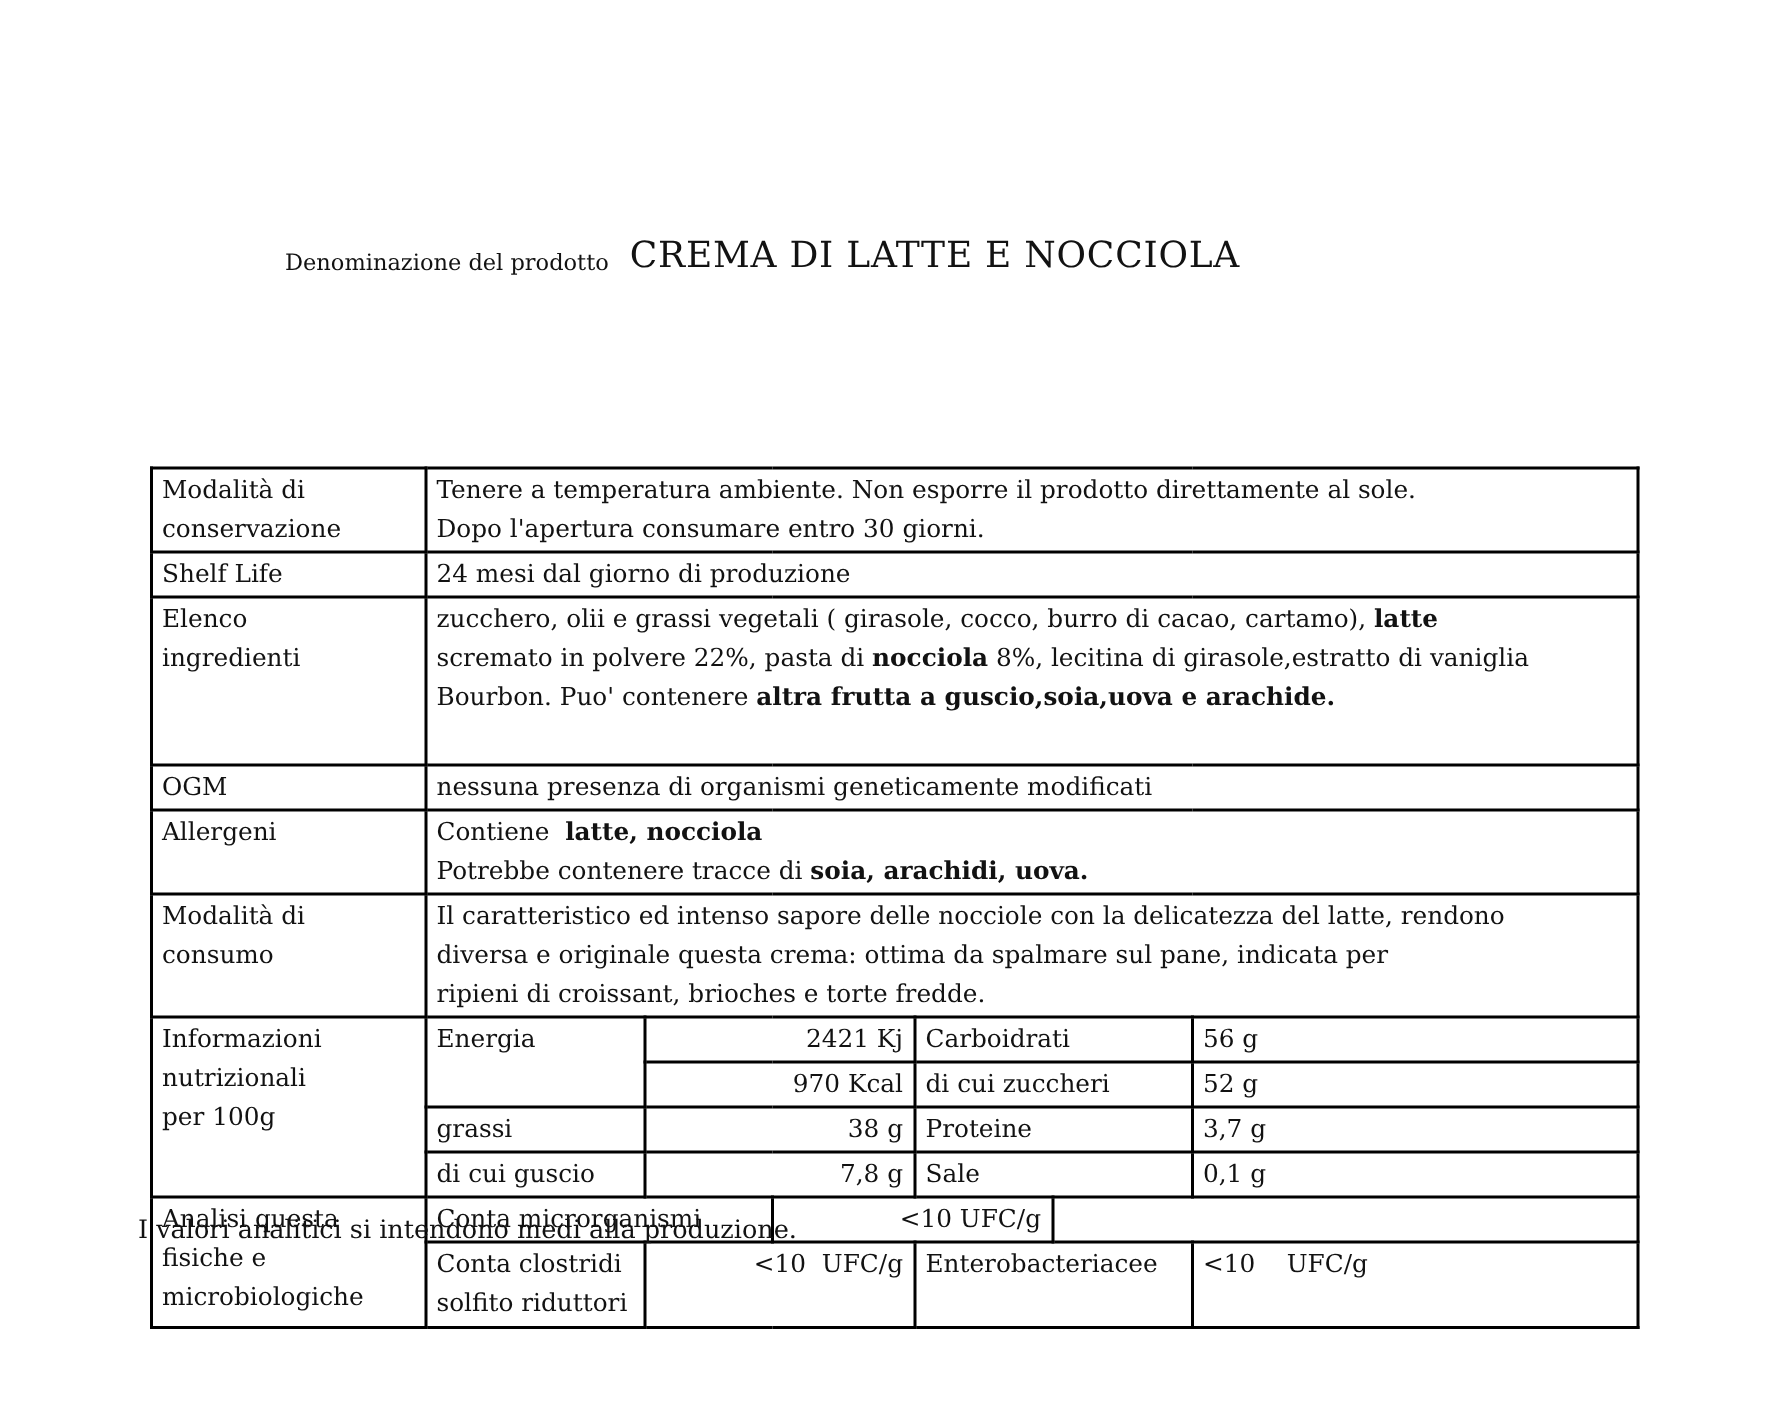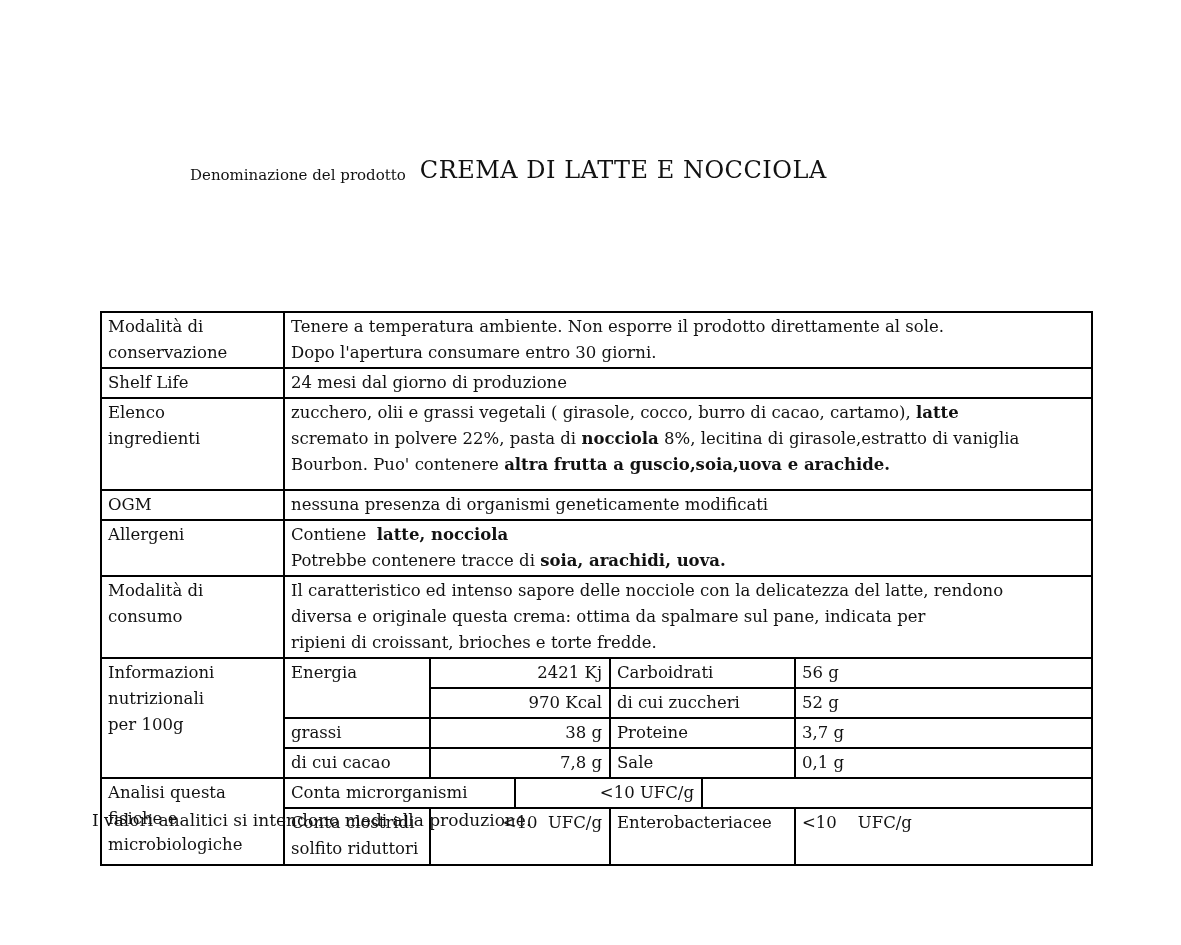--- a/index.html
+++ b/index.html
@@ -108,21 +108,21 @@
 conservazione</td>
       <td colspan="6">Tenere a temperatura ambiente. Non esporre il prodotto direttamente al sole.
 Dopo l'apertura consumare entro 30 giorni.</td>
     </tr>
 
     <tr style="height:25px">
       <td>Shelf Life</td>
       <td colspan="6">24 mesi dal giorno di produzione</td>
     </tr>
 
-    <tr style="height:92px">
+    <tr style="height:112px">
       <td>Elenco
 ingredienti</td>
       <td colspan="6"><span>zucchero, olii e grassi vegetali ( girasole, cocco, burro di cacao, cartamo), </span><span class="b">latte</span><span>
 scremato in polvere 22%, pasta di </span><span class="b">nocciola</span><span> 8%, lecitina di girasole,estratto di vaniglia
 Bourbon. Puo' contenere </span><span class="b u">altra frutta a guscio,soia,uova e arachide.</span></td>
     </tr>
 
     <tr style="height:26px">
       <td>OGM</td>
       <td colspan="6">nessuna presenza di organismi geneticamente modificati</td>
@@ -156,21 +156,21 @@
       <td colspan="2" class="mid">di cui zuccheri</td>
       <td class="gval mid">52 g</td>
     </tr>
     <tr style="height:26px">
       <td class="mid">grassi</td>
       <td colspan="2" class="ctr mid">38 g</td>
       <td colspan="2" class="mid">Proteine</td>
       <td class="gval mid">3,7 g</td>
     </tr>
     <tr style="height:26px">
-      <td class="mid">di cui cacao</td>
+      <td class="mid">di cui guscio</td>
       <td colspan="2" class="ctr mid">7,8 g</td>
       <td colspan="2" class="mid">Sale</td>
       <td class="gval mid">0,1 g</td>
     </tr>
 
     <tr style="height:27px">
       <td rowspan="2" class="mid">Analisi questa
 fisiche e
 microbiologiche</td>
       <td colspan="2" class="mid">Conta microrganismi</td>

